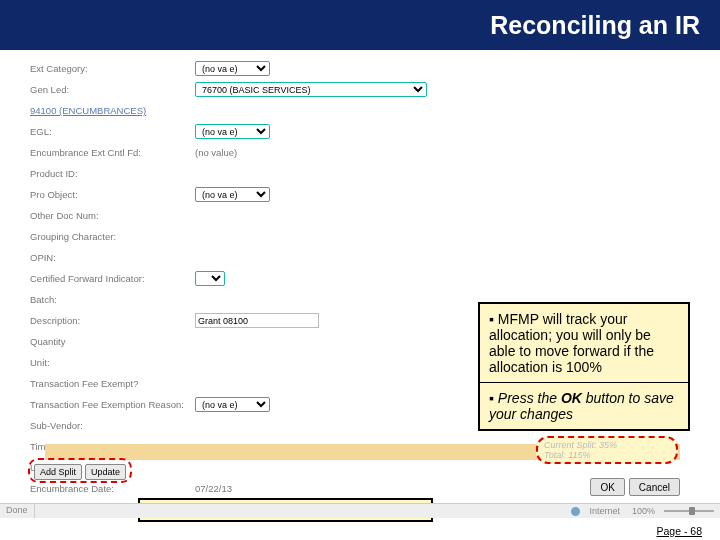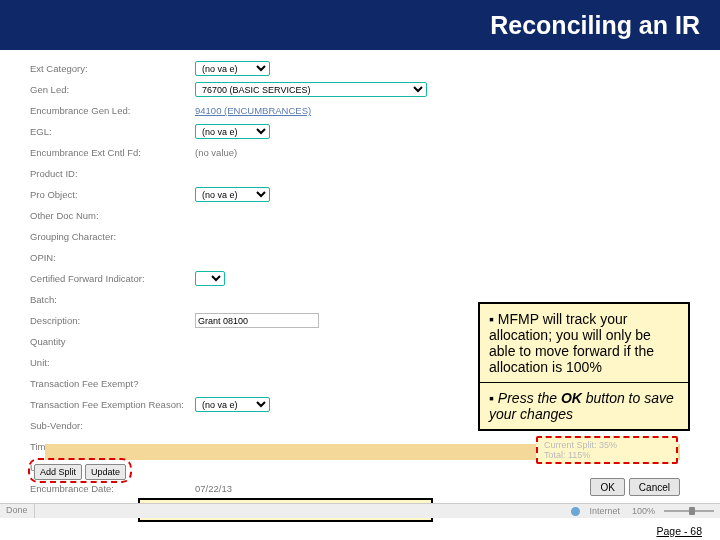--- a/index.html
+++ b/index.html
@@ -17,21 +17,21 @@
     .selmid { width: 75px; }
     .selsmall { width: 30px; }
     .inp { border: 1px solid #bbb; height: 15px; font-size: 9px; padding: 0 2px; }
     .link { color: #5a7bb5; text-decoration: underline; }
 
     .callout1 { position: absolute; right: 30px; top: 302px; width: 212px; border: 2px solid #000; background: #fff7c7; font-size: 14px; z-index: 10; }
     .callout1 .part { padding: 7px 9px; }
     .callout1 .divider { border-top: 1px solid #000; font-style: italic; }
 
     .orange-bar { position: absolute; left: 45px; right: 40px; top: 444px; height: 16px; background: #f3d89a; z-index: 0; }
-    .current-box { position: absolute; right: 42px; top: 436px; width: 142px; height: 28px; padding: 2px 6px; font-size: 9px; color: #bbb; background: #fff7c7; border: 2px dashed #d00; border-radius: 2px; z-index: 1; }
+    .current-box { position: absolute; right: 42px; top: 436px; width: 142px; height: 28px; padding: 2px 6px; font-size: 9px; color: #bbb; background: #fff7c7; border: 2px dashed #d00; border-radius: 12px; z-index: 1; font-style: italic; }
 
     .btn-group-left { position: absolute; left: 34px; top: 464px; display: flex; gap: 3px; }
     .dashed-oval { position: absolute; left: 28px; top: 458px; width: 104px; height: 25px; border: 2px dashed #d00; border-radius: 10px; z-index: 2; }
     .small-btn { border: 1px solid #888; background: #eaeaea; font-size: 9px; height: 16px; padding: 0 5px; border-radius: 2px; cursor: pointer; }
 
     .btn-group-right { position: absolute; right: 40px; top: 478px; display: flex; gap: 4px; }
     .std-btn { border: 1px solid #888; background: #e6e6e6; font-size: 10px; height: 18px; padding: 0 9px; border-radius: 2px; cursor: pointer; }
 
     .bottom-callout { position: absolute; left: 138px; top: 498px; background: #fff7c7; border: 2px solid #000; padding: 4px 9px; font-size: 10.5px; }
 
@@ -55,21 +55,20 @@
 <div class="form-area">
   <div class="form-row">
       <span class="lbl">Ext Category:</span>
       <select class="sel selmid"><option>(no va e)</option></select>
     </div>
   <div class="form-row">
       <span class="lbl">Gen Led:</span>
       <select class="sel selwide"><option>76700 (BASIC SERVICES)</option></select>
     </div>
   <div class="form-row">
-      <span class="lbl">Encumbrance Gen Led:</span>
       <span class="link">94100 (ENCUMBRANCES)</span>
     </div>
   <div class="form-row">
       <span class="lbl">EGL:</span>
       <select class="sel selmid"><option>(no va e)</option></select>
     </div>
   <div class="form-row">
       <span class="lbl">Encumbrance Ext Cntl Fd:</span>
       <span class="val">(no value)</span>
     </div>

